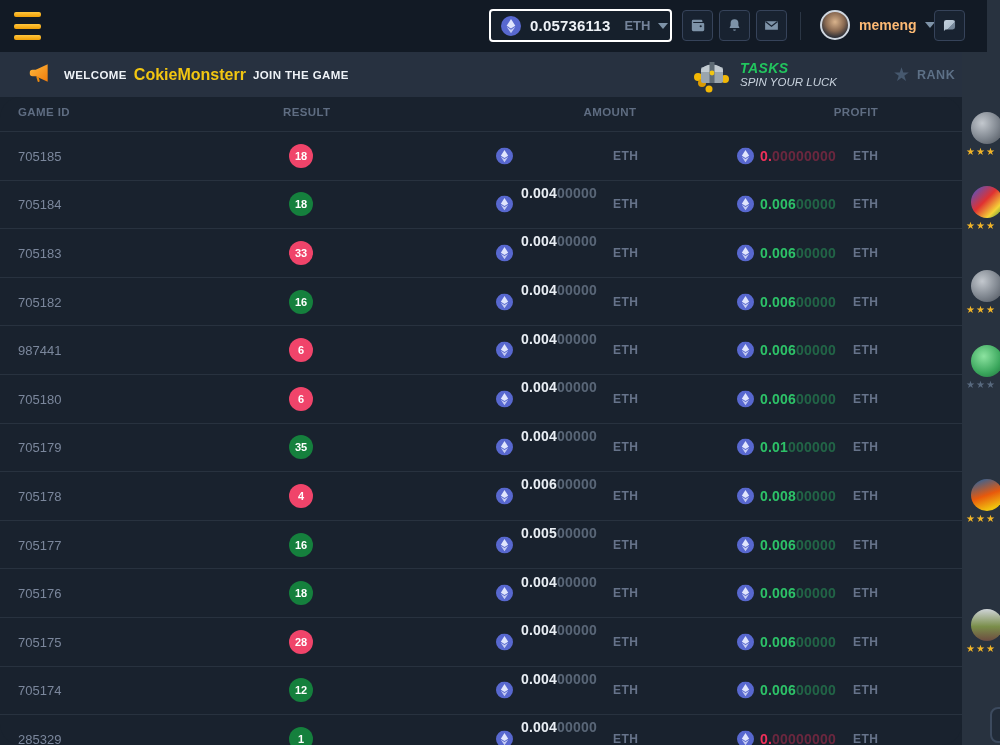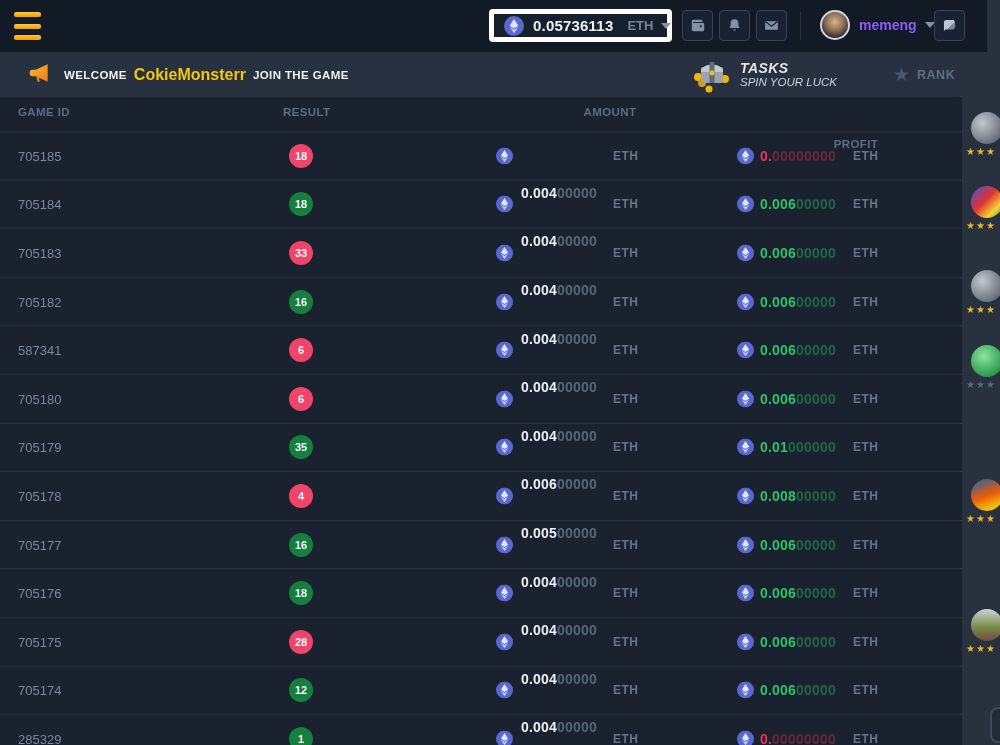--- a/index.html
+++ b/index.html
@@ -3,57 +3,57 @@
 <meta charset="utf-8">
 <style>
   html,body{margin:0;padding:0;background:#0e141d;}
   *{box-sizing:border-box;font-family:"Liberation Sans", sans-serif;}
   .stage{position:relative;width:1000px;height:745px;overflow:hidden;background:#19222e;}
 
   
   .topbar{position:absolute;left:0;top:0;width:987px;height:52px;background:#121a25;}
   .hamburger{position:absolute;left:14px;top:12px;width:27px;height:28px;display:flex;flex-direction:column;justify-content:space-between;cursor:pointer;}
   .hamburger span{display:block;height:5px;border-radius:2px;background:linear-gradient(180deg,#ffc53d,#ef9f06);}
-  .balance-box{position:absolute;left:489px;top:9px;width:183px;height:33px;border:5px solid #ffffff;border-radius:4px;background:#16202c;display:flex;align-items:center;padding:0 10px;cursor:pointer;}
+  .balance-box{position:absolute;left:489px;top:9px;width:183px;height:33px;border:2px solid #ffffff;border-radius:4px;background:#16202c;display:flex;align-items:center;padding:0 10px;cursor:pointer;}
   .coin{width:20px;height:20px;flex:0 0 auto;}
   .balance-val{color:#eef2f7;font-weight:bold;font-size:15px;margin-left:9px;letter-spacing:.2px;}
   .balance-cur{color:#74839a;font-size:13px;font-weight:bold;margin-left:14px;}
   .caret{width:0;height:0;border-left:5px solid transparent;border-right:5px solid transparent;border-top:6px solid #7e93a8;margin-left:8px;}
   .icon-btn{position:absolute;top:10px;width:31px;height:31px;border:1px solid #36435a;border-radius:4px;background:#182230;display:flex;align-items:center;justify-content:center;cursor:pointer;}
   .icon-btn svg{width:17px;height:17px;fill:#7e93a8;}
   .tb-sep{position:absolute;left:800px;top:12px;width:1px;height:28px;background:#2b3645;}
   .user-chip{position:absolute;left:820px;top:10px;display:flex;align-items:center;cursor:pointer;}
   .avatar{width:30px;height:30px;border-radius:50%;border:2px solid #cfd6df;background:radial-gradient(circle at 50% 38%,#d9b38c 0%,#8a6a52 45%,#2e3038 75%,#1b1d24 100%);}
-  .user-name{color:#8b5cf6;font-weight:bold;font-size:14px;margin-left:9px;}
+  .user-name{color:#fdba74;font-weight:bold;font-size:14px;margin-left:9px;}
   .chat-toggle{left:934px;}
   .chat-toggle svg{width:19px;height:19px;}
 
   
   .banner{position:absolute;left:0;top:52px;width:962px;height:45px;background:#273140;padding-left:35px;}
   .mega{position:absolute;left:26px;top:8px;width:26px;height:26px;}
   .welcome{position:absolute;left:64px;top:0;height:45px;display:flex;align-items:center;gap:7px;white-space:nowrap;}
   .w-plain{color:#eef2f7;font-weight:bold;font-size:11.5px;letter-spacing:.4px;}
   .w-name{color:#f2c611;font-weight:bold;font-size:16px;}
   .tasks{position:absolute;left:692px;top:0;height:45px;display:flex;align-items:center;cursor:pointer;}
   .chest{width:40px;height:36px;}
   .tasks-text{margin-left:8px;font-style:italic;}
-  .tasks-title{color:#e5e5e5;font-weight:bold;font-size:14px;letter-spacing:.4px;line-height:15px;}
+  .tasks-title{color:#22c55e;font-weight:bold;font-size:14px;letter-spacing:.4px;line-height:15px;}
   .tasks-sub{color:#c9d3de;font-size:11.5px;line-height:13px;}
   .rank{position:absolute;left:893px;top:0;height:45px;display:flex;align-items:center;gap:7px;cursor:pointer;}
   .rank-star{color:#46586e;font-size:19px;line-height:19px;}
   .rank-label{color:#5d7086;font-weight:bold;font-size:12.5px;letter-spacing:.5px;}
 
   
   .table{position:absolute;left:0;top:97px;width:962px;bottom:0;background:#19222e;border-radius:21px;}
   .thead{position:relative;height:34px;}
   .th{position:absolute;top:9px;color:#5f6d82;font-size:11.5px;font-weight:bold;letter-spacing:.4px;}
   .th-id{left:18px;}
   .th-result{left:283px;width:36px;text-align:center;}
   .th-amount{left:540px;width:140px;text-align:center;}
-  .th-profit{left:786px;width:140px;text-align:center;margin-top:32px;}
+  .th-profit{left:786px;width:140px;text-align:center;}
   .rows{position:relative;}
   .grow{position:relative;height:48.6px;border-top:1px solid #28323f;cursor:pointer;}
   .cell{position:absolute;top:50%;transform:translateY(-50%);}
   .c-id{left:18px;color:#7b879c;font-size:13px;}
   .badge{left:289px;width:24px;height:24px;border-radius:50%;display:flex;align-items:center;justify-content:center;color:#fff;font-size:11px;font-weight:bold;}
   .badge.red{background:#f0446a;}
   .badge.dark{background:#15803d;}
   .c-aicon{left:496px;width:17px;height:17px;}
   .c-picon{left:737px;width:17px;height:17px;}
   .num{font-size:14px;font-weight:bold;letter-spacing:.2px;white-space:nowrap;}
@@ -296,21 +296,21 @@
     <svg class="cell c-picon" viewBox="0 0 24 24">
       <circle cx="12" cy="12" r="12" fill="#5868cf"></circle>
       <path d="M12 3.5l5.2 8.3L12 14.9 6.8 11.8z" fill="#e8ecff" opacity="0.95"></path>
       <path d="M12 16.4l5.2-3.4L12 20.8l-5.2-7.8z" fill="#e8ecff" opacity="0.75"></path>
     </svg>
     <span class="cell num c-prf"><b class="p-main win-main">0.006</b><b class="p-rest win-rest">00000</b></span>
     <span class="cell c-eth eth-p">ETH</span>
   </div>
 
   <div class="grow">
-    <span class="cell c-id">587341</span>
+    <span class="cell c-id">987441</span>
     <span class="cell badge red">6</span>
     <svg class="cell c-aicon" viewBox="0 0 24 24">
       <circle cx="12" cy="12" r="12" fill="#5868cf"></circle>
       <path d="M12 3.5l5.2 8.3L12 14.9 6.8 11.8z" fill="#e8ecff" opacity="0.95"></path>
       <path d="M12 16.4l5.2-3.4L12 20.8l-5.2-7.8z" fill="#e8ecff" opacity="0.75"></path>
     </svg>
     <span class="cell num c-amt"><b class="amt-main">0.004</b><b class="amt-rest">00000</b></span>
     <span class="cell c-eth eth-a">ETH</span>
     <svg class="cell c-picon" viewBox="0 0 24 24">
       <circle cx="12" cy="12" r="12" fill="#5868cf"></circle>

